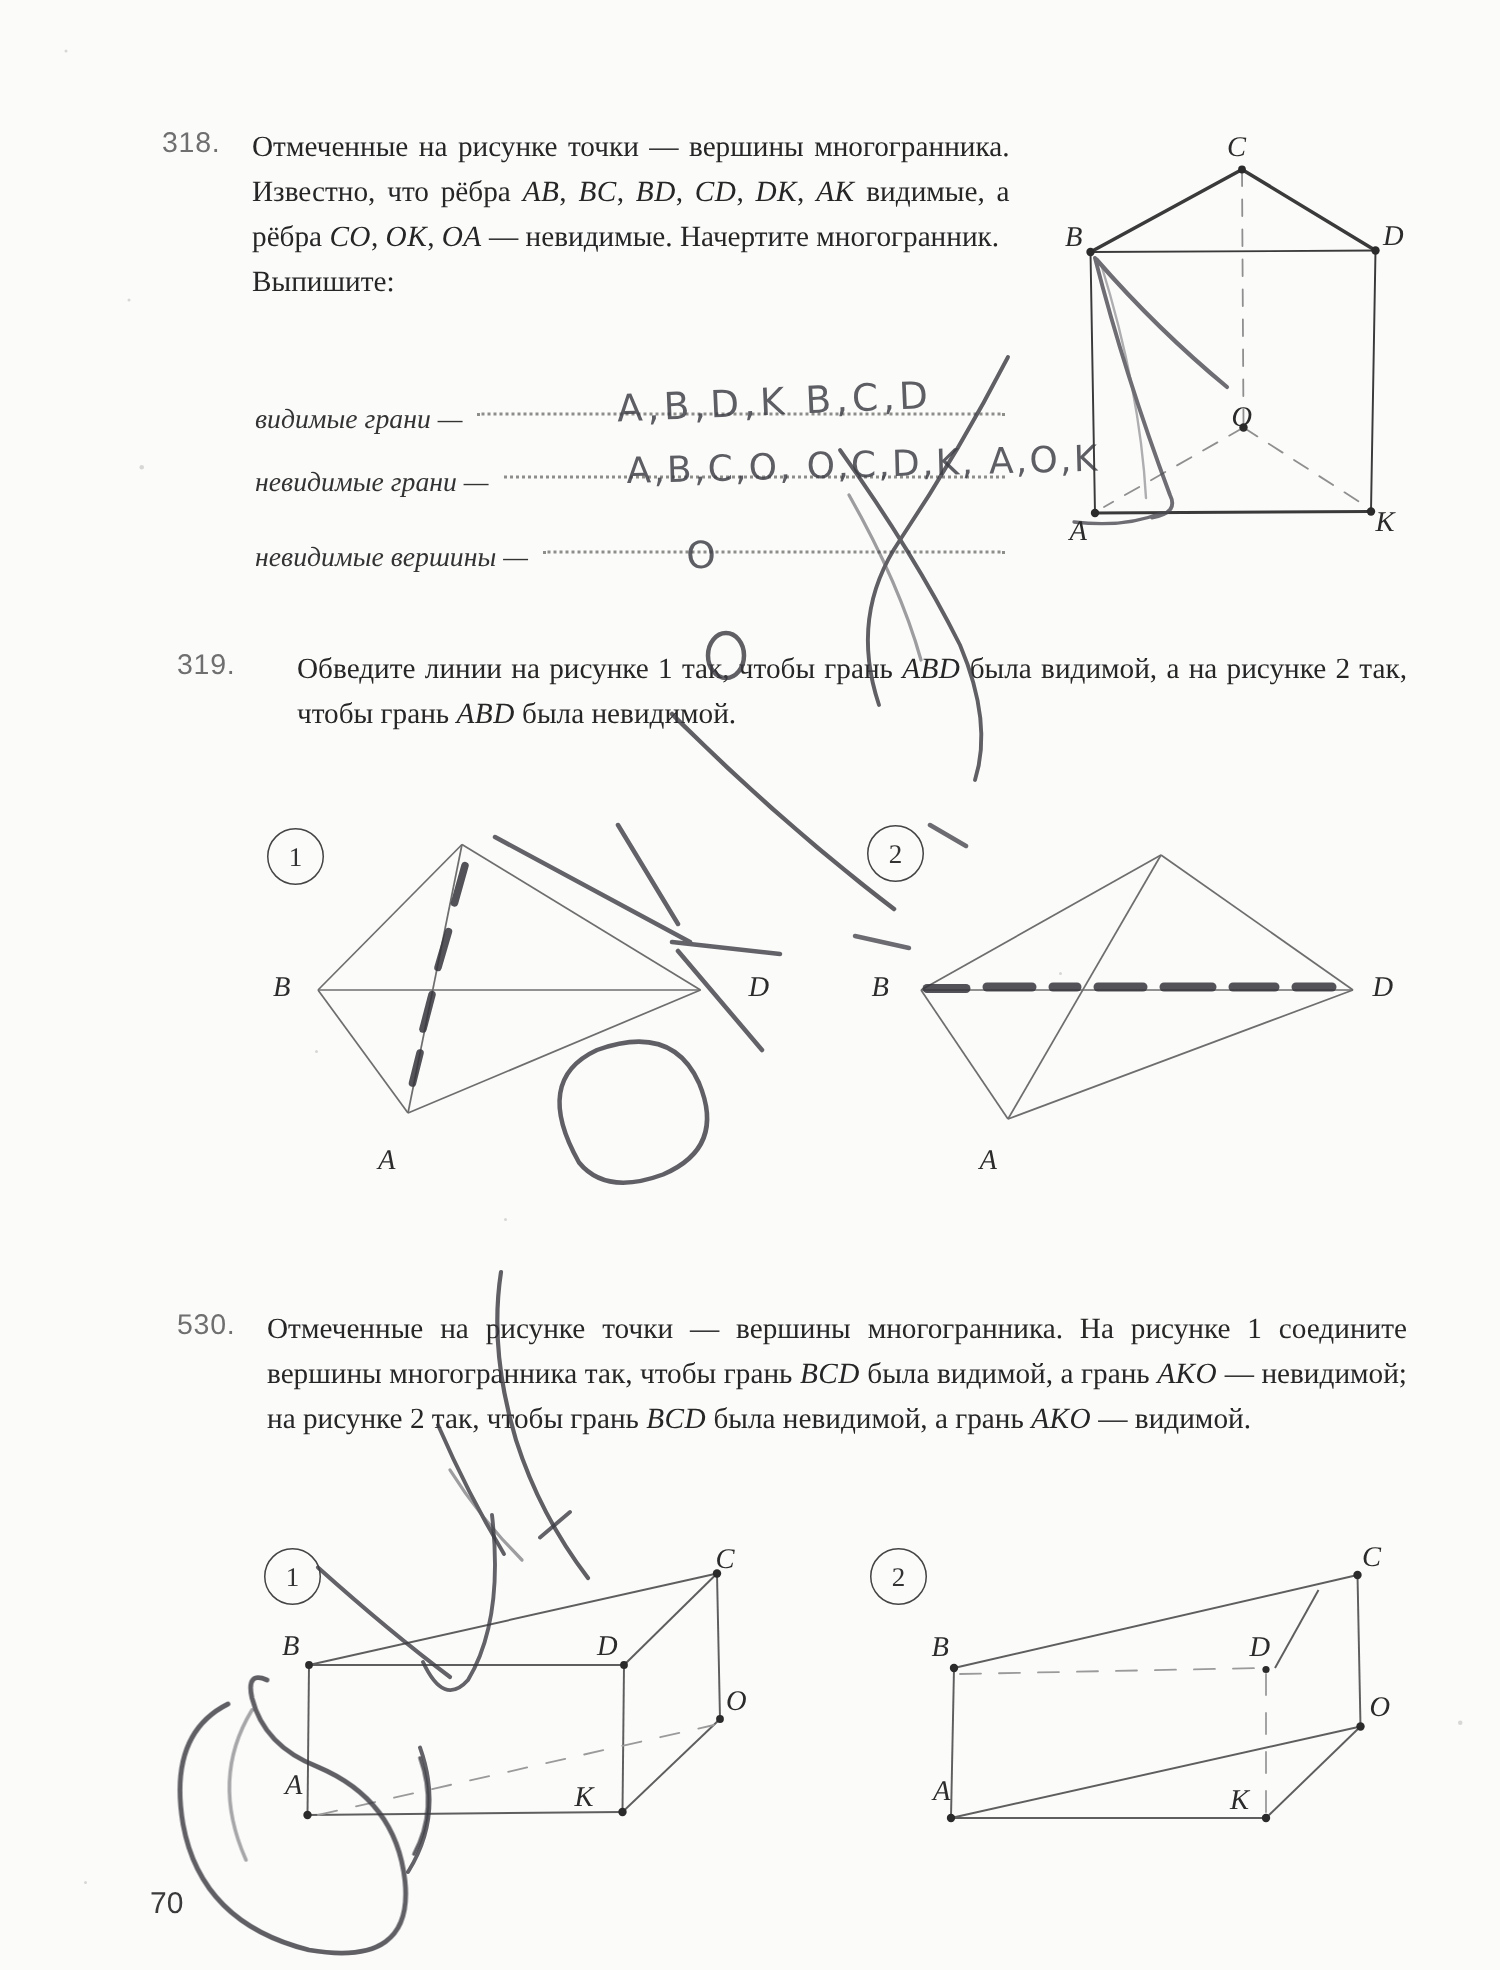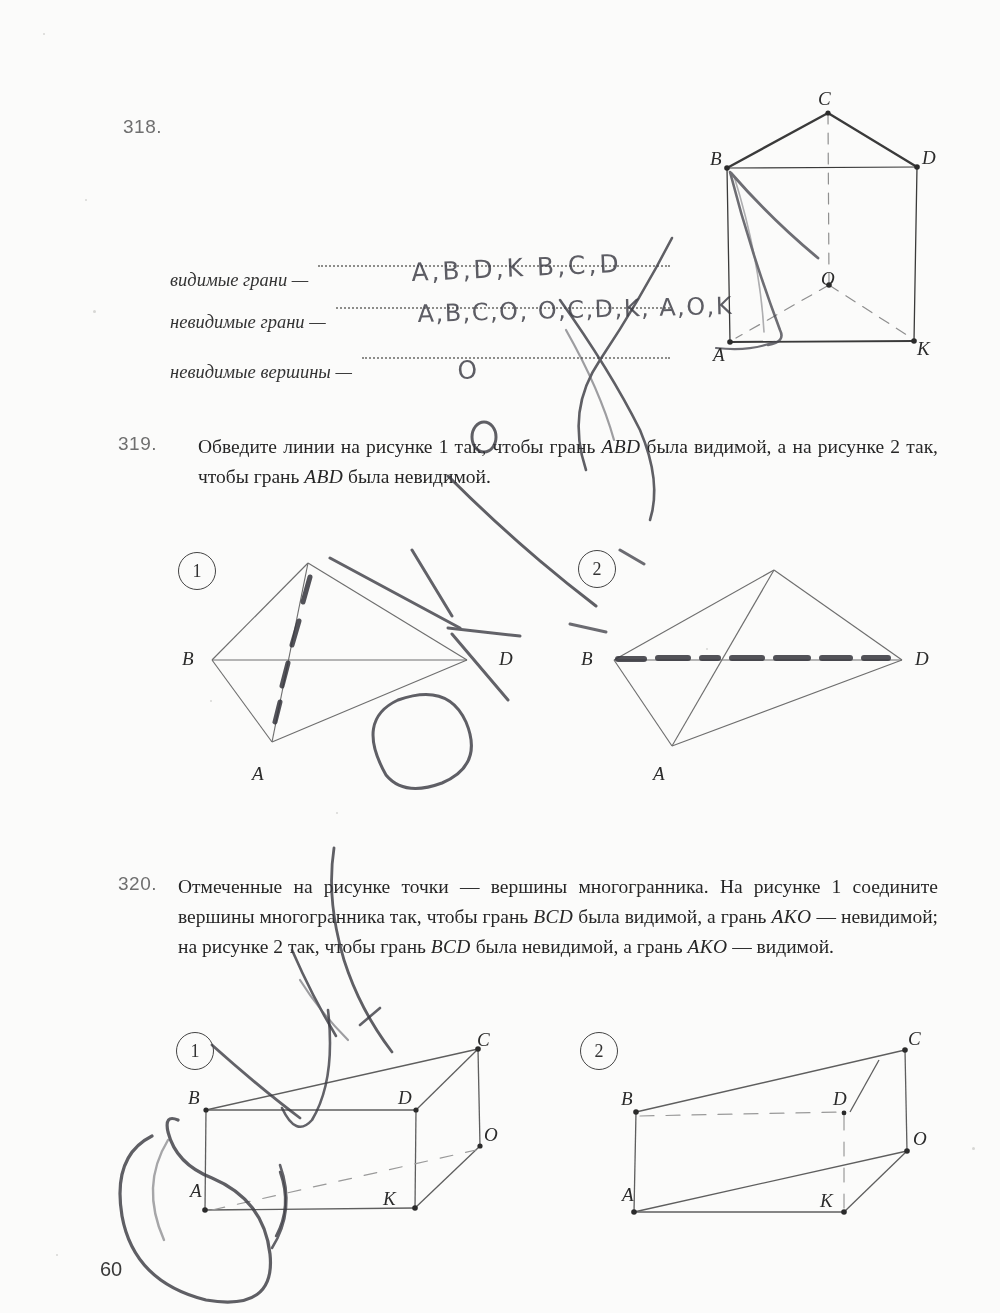--- a/index.html
+++ b/index.html
@@ -26,21 +26,21 @@
   }
   .ptext{
     font-size:19.5px;line-height:30px;
     text-align:justify;text-justify:inter-word;
     color:#262626;
   }
   .ptext i{font-family:"Liberation Serif", serif;font-style:italic;letter-spacing:.3px;}
 
   
   .blankrow{
-    position:absolute;display:flex;align-items:flex-start;
+    position:absolute;display:flex;align-items:center;
     font-size:18.5px;font-style:italic;color:#333;
   }
   .blanklabel{white-space:nowrap;}
   .dots{
     flex:1;border-bottom:2.5px dotted #8d8d8a;
     margin-left:10px;position:relative;top:-5px;
   }
 
   
   .hand{
@@ -73,22 +73,23 @@
   .pageno{
     position:absolute;left:100px;top:1258px;
     font-family:"Liberation Sans", sans-serif;font-size:20px;color:#3a3a3a;
   }
 </style>
 </head>
 <body>
 
 <div class="page">
 
-  <div class="problem" style="left:123px;top:84px;width:570px;margin-top:31px;">
+  <div class="problem" style="left:108px;top:84px;width:570px;">
     <div class="pnum">318.</div>
+    <div class="ptext" style="width:505px;">Отмеченные на рисунке точки — вершины многогранника. Известно, что рёбра <i>AB</i>, <i>BC</i>, <i>BD</i>, <i>CD</i>, <i>DK</i>, <i>AK</i> видимые, а рёбра <i>CO</i>, <i>OK</i>, <i>OA</i> — невидимые. Начертите многогранник.<br>Выпишите:</div>
   </div>
 
   <div class="blankrow" style="left:170px;top:270px;width:500px;">
     <span class="blanklabel">видимые грани —</span>
     <span class="dots"></span>
   </div>
   <div class="blankrow" style="left:170px;top:312px;width:500px;">
     <span class="blanklabel">невидимые грани —</span>
     <span class="dots"></span>
   </div>
@@ -211,21 +212,21 @@
         <path d="M28,0 L52,14" stroke-width="3"></path>
         <path d="M-22,74 L14,82" stroke-width="3"></path>
       </g>
     </svg>
   </div>
   <div class="vlabel" style="left:581px;top:648px;">B</div>
   <div class="vlabel" style="left:915px;top:648px;">D</div>
   <div class="vlabel" style="left:653px;top:763px;">A</div>
 
   <div class="problem" style="left:118px;top:872px;width:820px;">
-    <div class="pnum">320.</div>
+    <div class="pnum">530.</div>
     <div class="ptext" style="width:760px;">Отмеченные на рисунке точки — вершины многогранника. На рисунке 1 соедините вершины многогранника так, чтобы грань <i>BCD</i> была видимой, а грань <i>AKO</i> — невидимой; на рисунке 2 так, чтобы грань <i>BCD</i> была невидимой, а грань <i>AKO</i> — видимой.</div>
   </div>
 
   <div class="fignum" style="left:176px;top:1032px;">
     <span>1</span>
   </div>
   <div class="fignum" style="left:580px;top:1032px;">
     <span>2</span>
   </div>
 
@@ -315,21 +316,21 @@
       <path d="M292,950 Q312,996 336,1036" stroke-width="2.6"></path>
       <path d="M300,980 Q320,1012 348,1040" stroke-width="2.2" opacity=".6"></path>
 
       <path d="M152,1136 Q112,1156 122,1216 Q134,1282 206,1300 Q276,1312 270,1254 Q264,1200 212,1178 Q176,1164 168,1132 Q164,1114 178,1120" stroke-width="3.2"></path>
       <path d="M168,1140 Q140,1186 164,1240" stroke-width="2.4" opacity=".55"></path>
 
       <path d="M280,1172 Q292,1206 276,1236" stroke-width="2.4"></path>
     </g>
   </svg>
 
-  <div class="pageno">60</div>
+  <div class="pageno">70</div>
 
   <div class="speck" style="left:43px;top:33px;width:2px;height:2px;"></div>
   <div class="speck" style="left:85px;top:199px;width:2px;height:2px;"></div>
   <div class="speck" style="left:93px;top:310px;width:3px;height:3px;"></div>
   <div class="speck" style="left:56px;top:1254px;width:2px;height:2px;"></div>
   <div class="speck" style="left:972px;top:1147px;width:3px;height:3px;"></div>
   <div class="speck" style="left:336px;top:812px;width:2px;height:2px;"></div>
   <div class="speck" style="left:210px;top:700px;width:2px;height:2px;"></div>
   <div class="speck" style="left:706px;top:648px;width:2px;height:2px;"></div>
 

